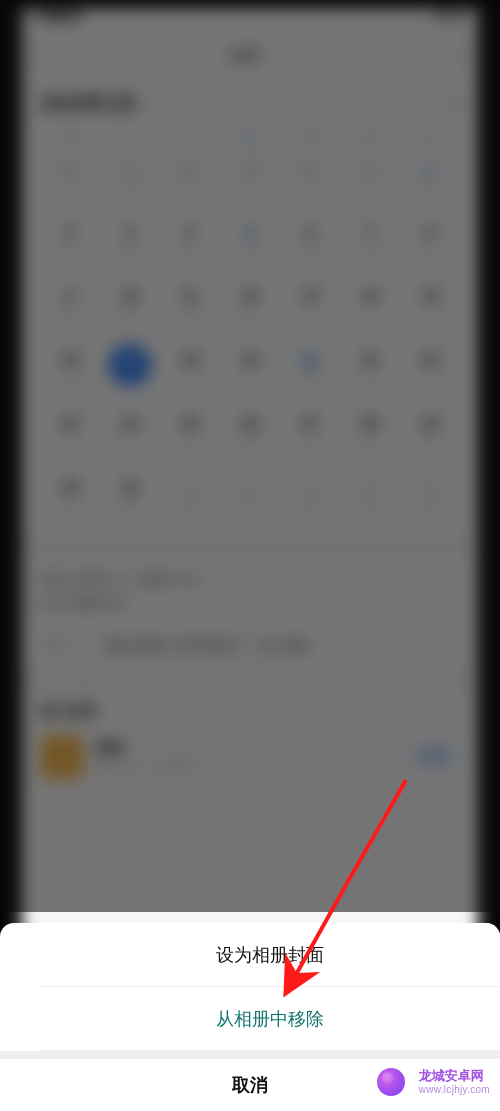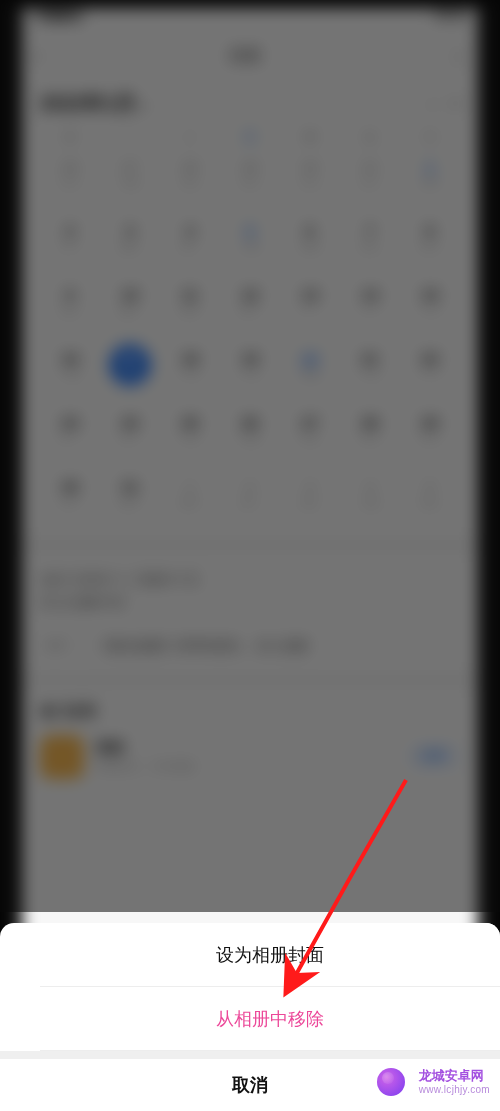--- a/index.html
+++ b/index.html
@@ -209,21 +209,21 @@
       display: flex;
       align-items: center;
       justify-content: center;
       font-size: 18px;
       color: #111;
       border-bottom: 1px solid rgba(0,0,0,0.07);
       background: #fff;
     }
 
     .sheet-option.destructive {
-      color: #ec4899;
+      color: #0f766e;
     }
 
     .sheet-gap {
       height: 8px;
       background: #efefef;
     }
 
     .sheet-cancel {
       height: 52px;
       display: flex;

